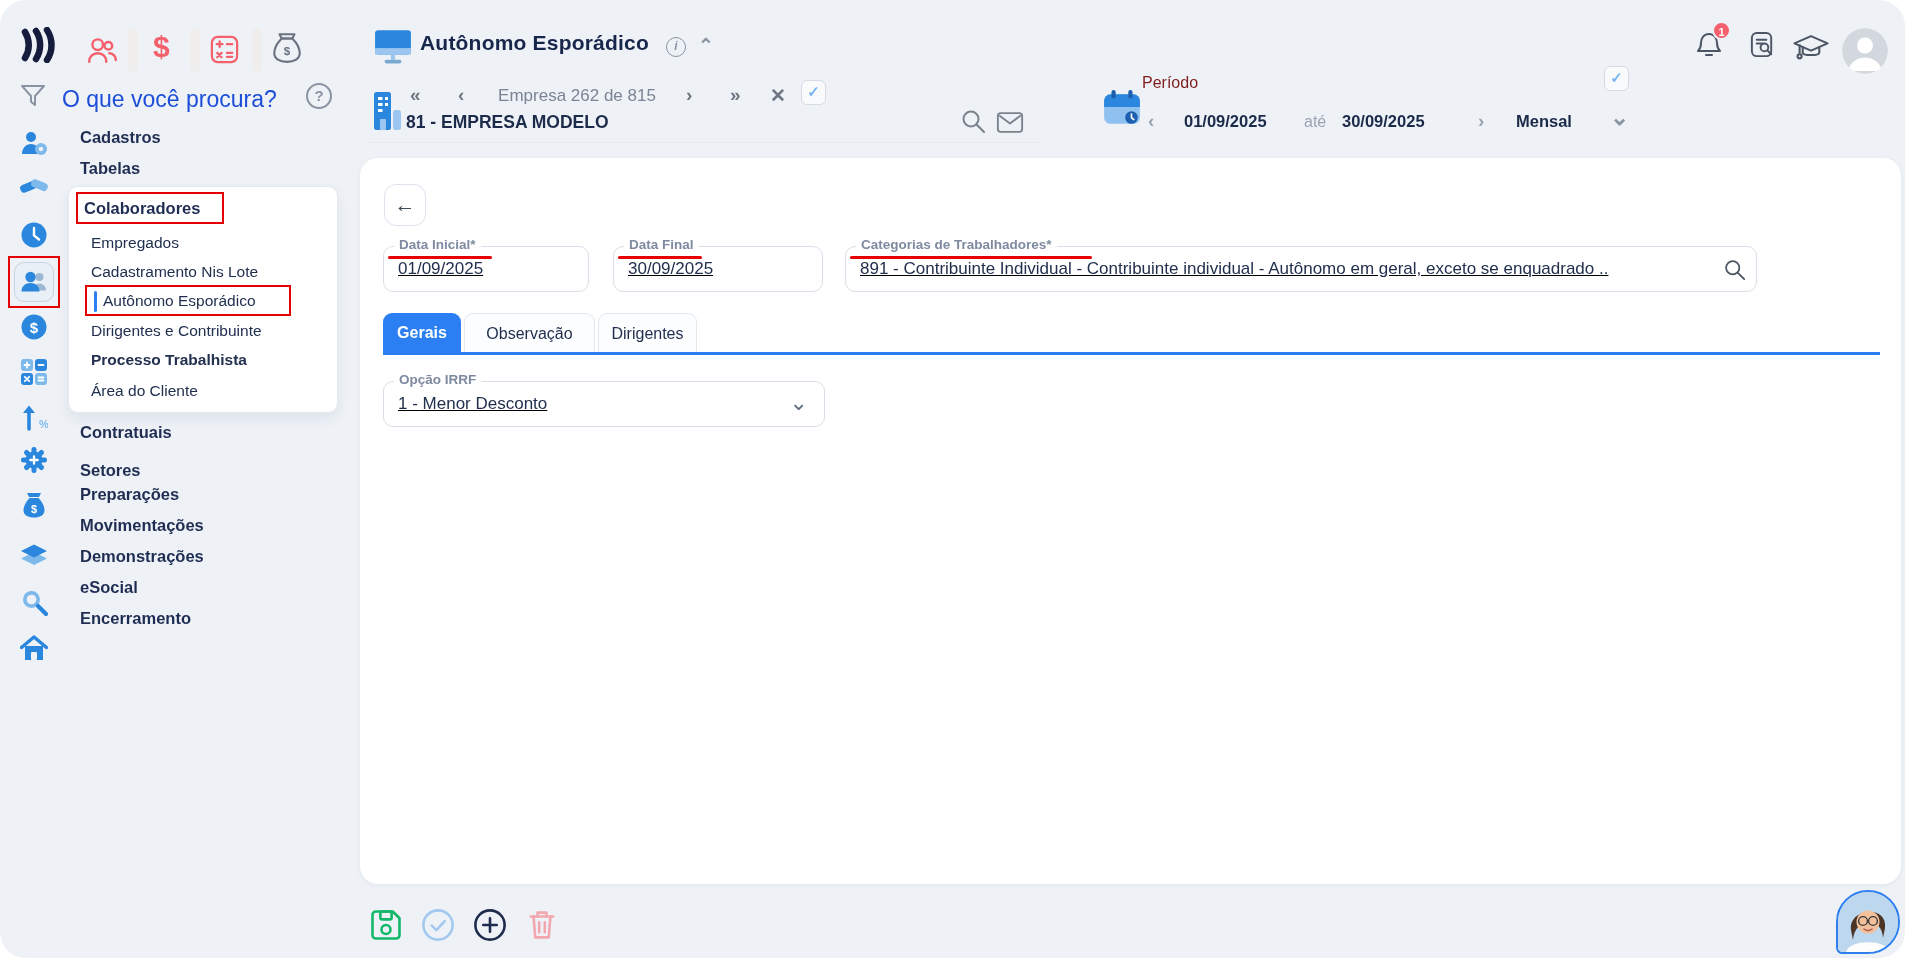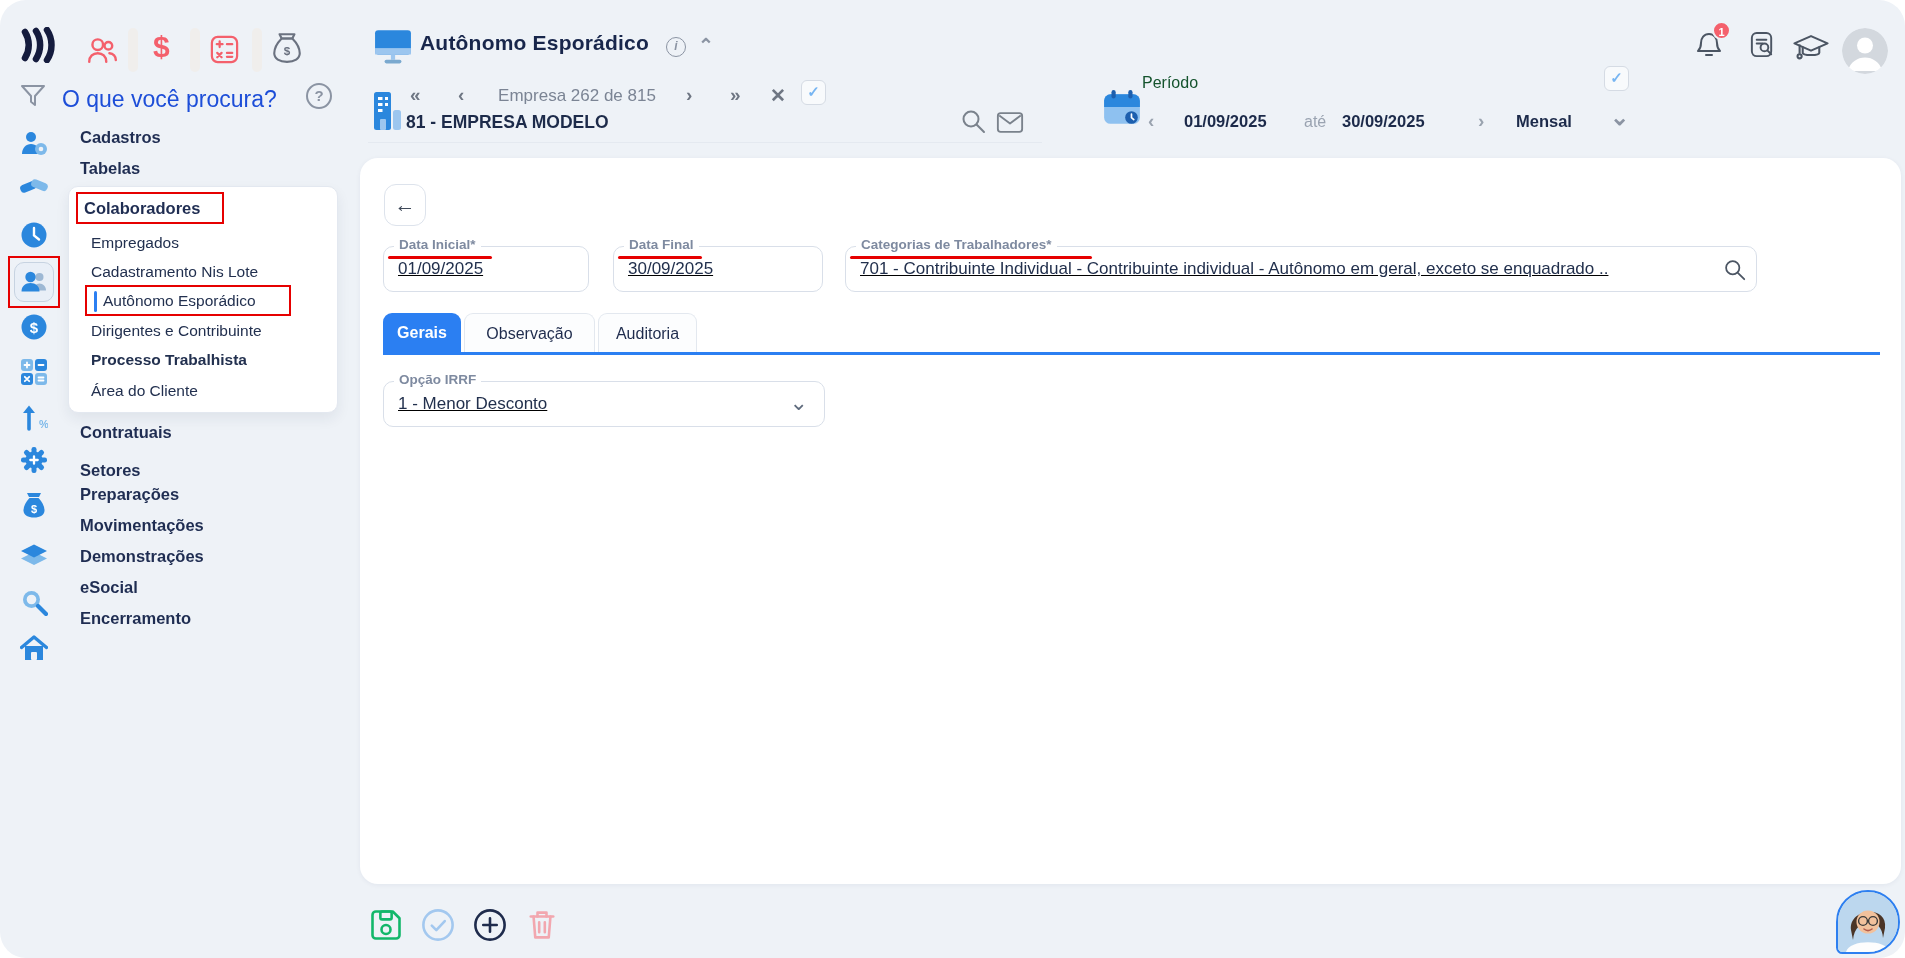--- a/index.html
+++ b/index.html
@@ -23,21 +23,21 @@
   .help-circle { width:26px; height:26px; border:2px solid #8b94a3; border-radius:50%; color:#8b94a3;
     font-size:15px; font-weight:700; text-align:center; line-height:22px; }
 
   
   .nav-glyph { font-size:19px; color:#6e7683; font-weight:600; cursor:pointer; }
   .nav-label { font-size:17px; color:#7b8494; }
   .company-name { font-size:17.5px; font-weight:600; color:#1d2b4a; }
   .checkbox { width:25px; height:25px; border:1.5px solid #d5dbe4; border-radius:6px; background:#f8fafc;
     color:#77b5f2; font-size:15px; font-weight:800; text-align:center; line-height:22px; }
   .hdivider { height:1px; background:#e4e9f0; }
-  .period-label { font-size:16px; color:#14532d; }
+  .period-label { font-size:16px; color:#7f1d1d; }
   .period-date { font-size:16.5px; font-weight:700; color:#1c2a4a; }
   .period-until { font-size:16px; color:#9aa3b1; }
 
   
   .side-icon { width:28px; height:28px; display:block; cursor:pointer; }
   .side-selected-bg { width:40px; height:40px; background:#e9eff7; border:1px solid #c7d3e1; border-radius:10px; }
   .menu-item { font-size:16.5px; font-weight:700; color:#1f2d52; cursor:pointer; white-space:nowrap; }
   .submenu-panel { width:270px; height:227px; background:#fff; border:1px solid #e3e8f0; border-radius:10px;
     box-shadow:0 6px 14px rgba(25,39,70,.07); }
   .submenu-item { font-size:15.5px; color:#22304f; cursor:pointer; white-space:nowrap; }
@@ -341,32 +341,32 @@
       <div class="fvalue">01/09/2025</div>
     </div>
     <div class="field" style="left:253px;top:88px;width:210px;">
       <span class="flabel">Data Final</span>
       <div class="ann-line abs" style="left:4px;top:9px;width:84px;"></div>
       <div class="fvalue">30/09/2025</div>
     </div>
     <div class="field" style="left:485px;top:88px;width:912px;">
       <span class="flabel">Categorias de Trabalhadores*</span>
       <div class="ann-line abs" style="left:4px;top:9px;width:242px;"></div>
-      <div class="fvalue" style="padding-right:44px;">701 - Contribuinte Individual - Contribuinte individual - Autônomo em geral, exceto se enquadrado ..</div>
+      <div class="fvalue" style="padding-right:44px;">891 - Contribuinte Individual - Contribuinte individual - Autônomo em geral, exceto se enquadrado ..</div>
       <div class="abs" style="right:10px;top:11px;">
         <svg width="23" height="23" viewBox="0 0 26 26" fill="none" stroke="#4b5563" stroke-width="2" stroke-linecap="round">
           <circle cx="11" cy="11" r="7.5"></circle>
             <path d="M16.8 16.8 24 24"></path>
         </svg>
       </div>
     </div>
 
     <div class="tab active" style="left:23px;width:78px;">Gerais</div>
     <div class="tab idle" style="left:104px;width:131px;">Observação</div>
-    <div class="tab idle" style="left:238px;width:99px;">Auditoria</div>
+    <div class="tab idle" style="left:238px;width:99px;">Dirigentes</div>
     <div class="tab-underline"></div>
 
     <div class="field" style="left:23px;top:223px;width:442px;">
       <span class="flabel">Opção IRRF</span>
       <div class="fvalue">1 - Menor Desconto</div>
       <span class="select-chevron">⌄</span>
     </div>
   </div>
 
   <div class="action-btn" style="left:368px;">

